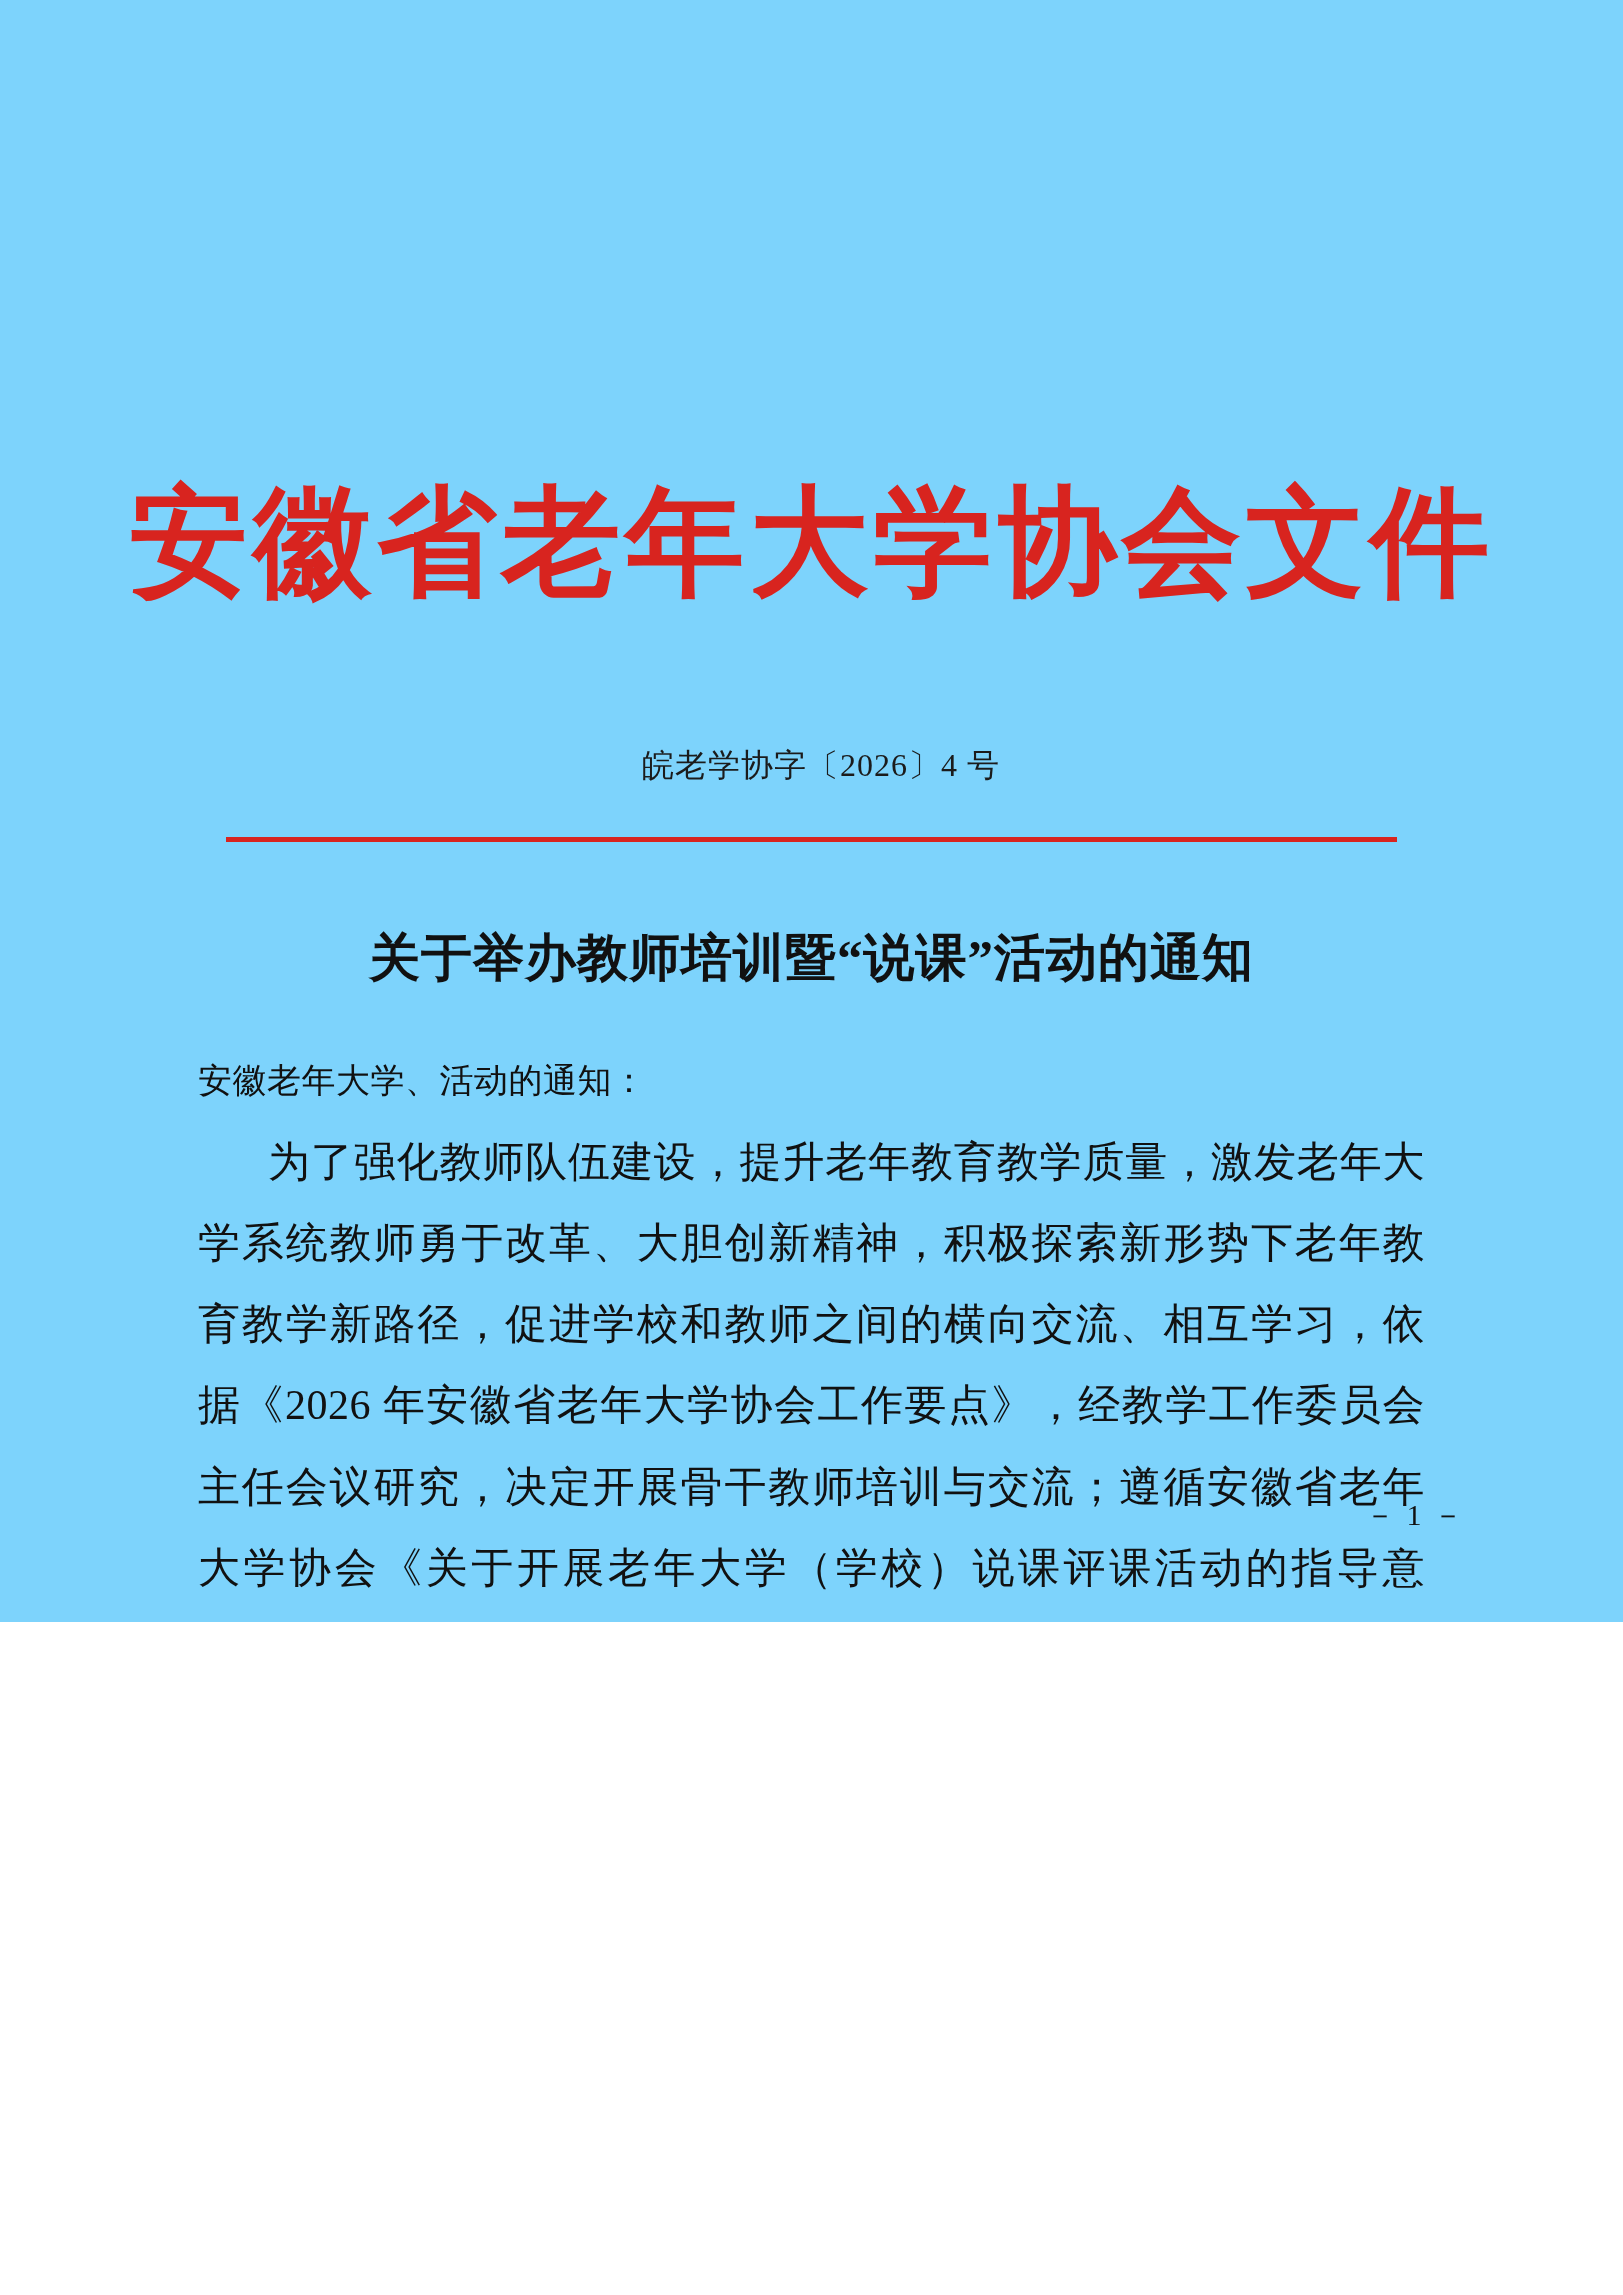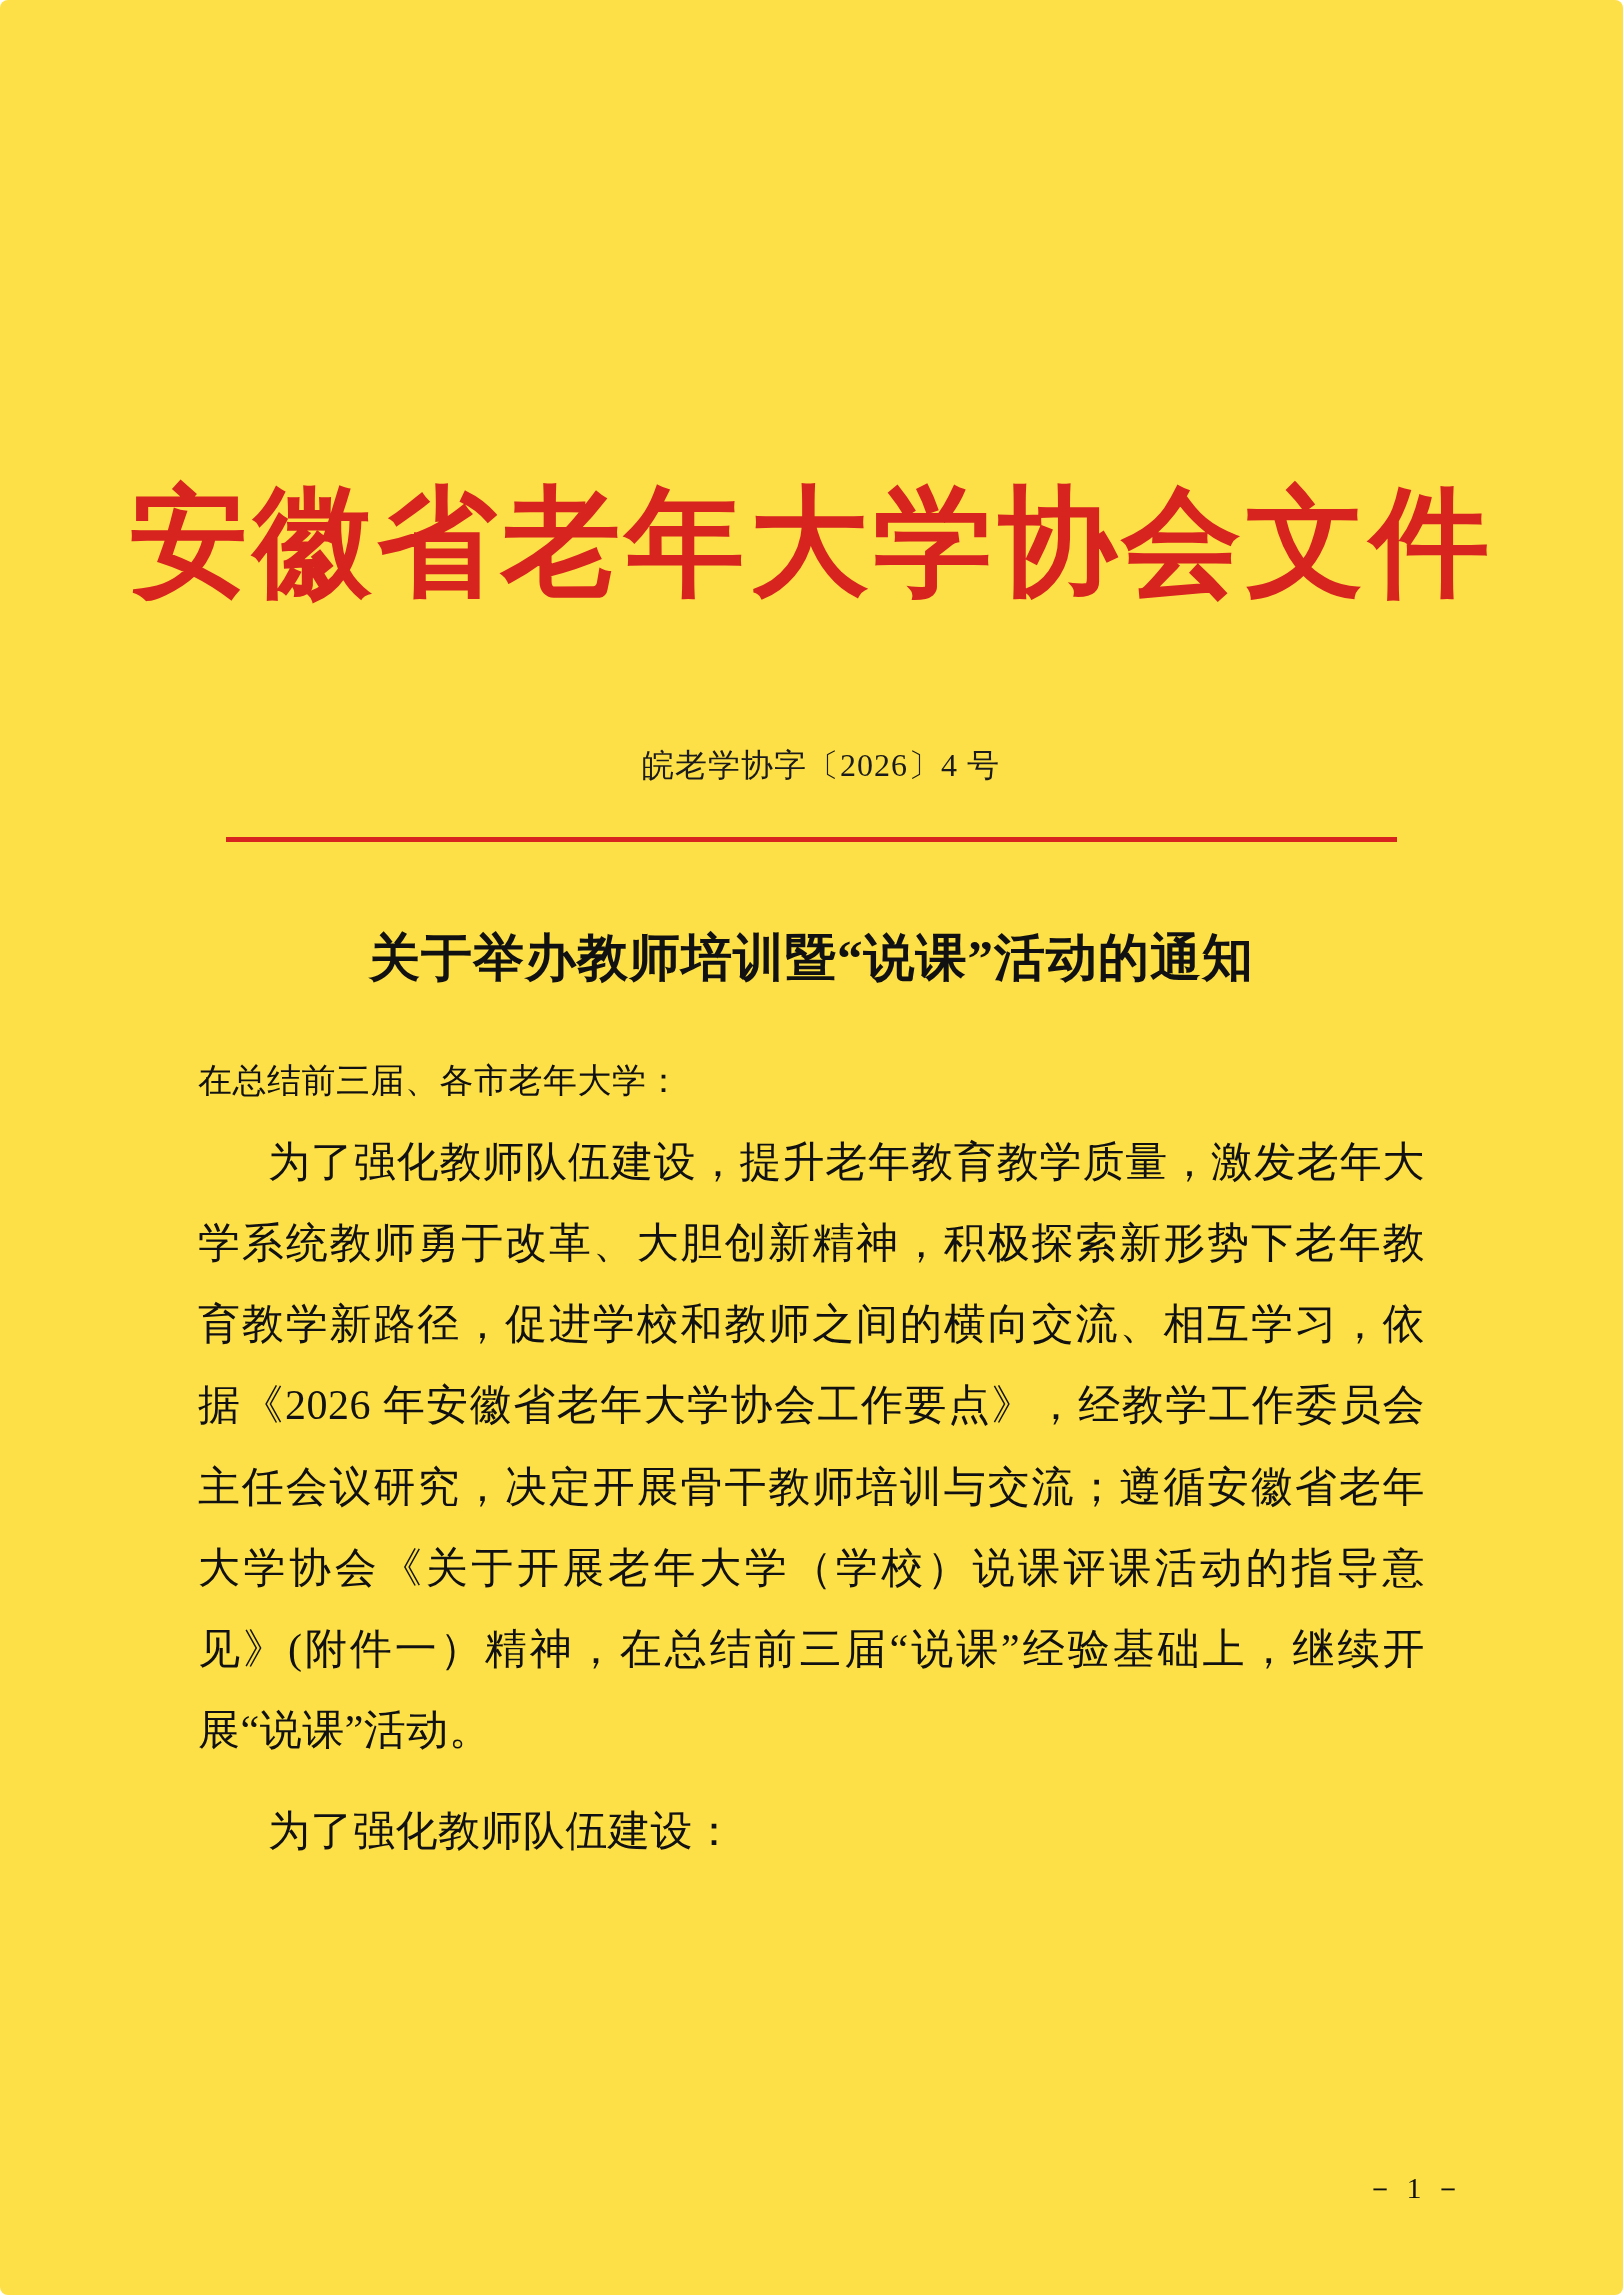--- a/index.html
+++ b/index.html
@@ -6,25 +6,24 @@
     margin: 0;
     padding: 0;
     background: #ffffff;
   }
   body {
     font-family: "Liberation Serif", serif;
   }
   .page {
     position: relative;
     width: 1623px;
-    height: 2295px;
-    background: #fde047;
+    height: 1622px;
+    background: #7dd3fc;
     overflow: hidden;
     box-sizing: border-box;
-    border-radius: 8px;
   }
   .doc-header {
     text-align: center;
     padding-top: 481px;
   }
   .doc-title-red {
     color: #d8241f;
     font-family: "Liberation Serif", serif;
     font-weight: bold;
     font-size: 119px;
@@ -98,21 +97,21 @@
     <div class="doc-title-red">安徽省老年大学协会文件</div>
   </div>
 
   <div class="doc-number">皖老学协字〔2026〕4 号</div>
 
   <div class="red-rule"></div>
 
   <div class="doc-subject">关于举办教师培训暨“说课”活动的通知</div>
 
   <div class="body-block">
-    <div class="salutation">在总结前三届、各市老年大学：</div>
+    <div class="salutation">安徽老年大学、活动的通知：</div>
 
     <div class="para">为了强化教师队伍建设，提升老年教育教学质量，激发老年大学系统教师勇于改革、大胆创新精神，积极探索新形势下老年教育教学新路径，促进学校和教师之间的横向交流、相互学习，依据《2026 年安徽省老年大学协会工作要点》，经教学工作委员会主任会议研究，决定开展骨干教师培训与交流；遵循安徽省老年大学协会《关于开展老年大学（学校）说课评课活动的指导意见》(附件一）精神，在总结前三届“说课”经验基础上，继续开展“说课”活动。</div>
 
     <div class="para para-tight">为了强化教师队伍建设：</div>
   </div>
 
   <div class="page-number">－ 1 －</div>
 
 </div>
 

